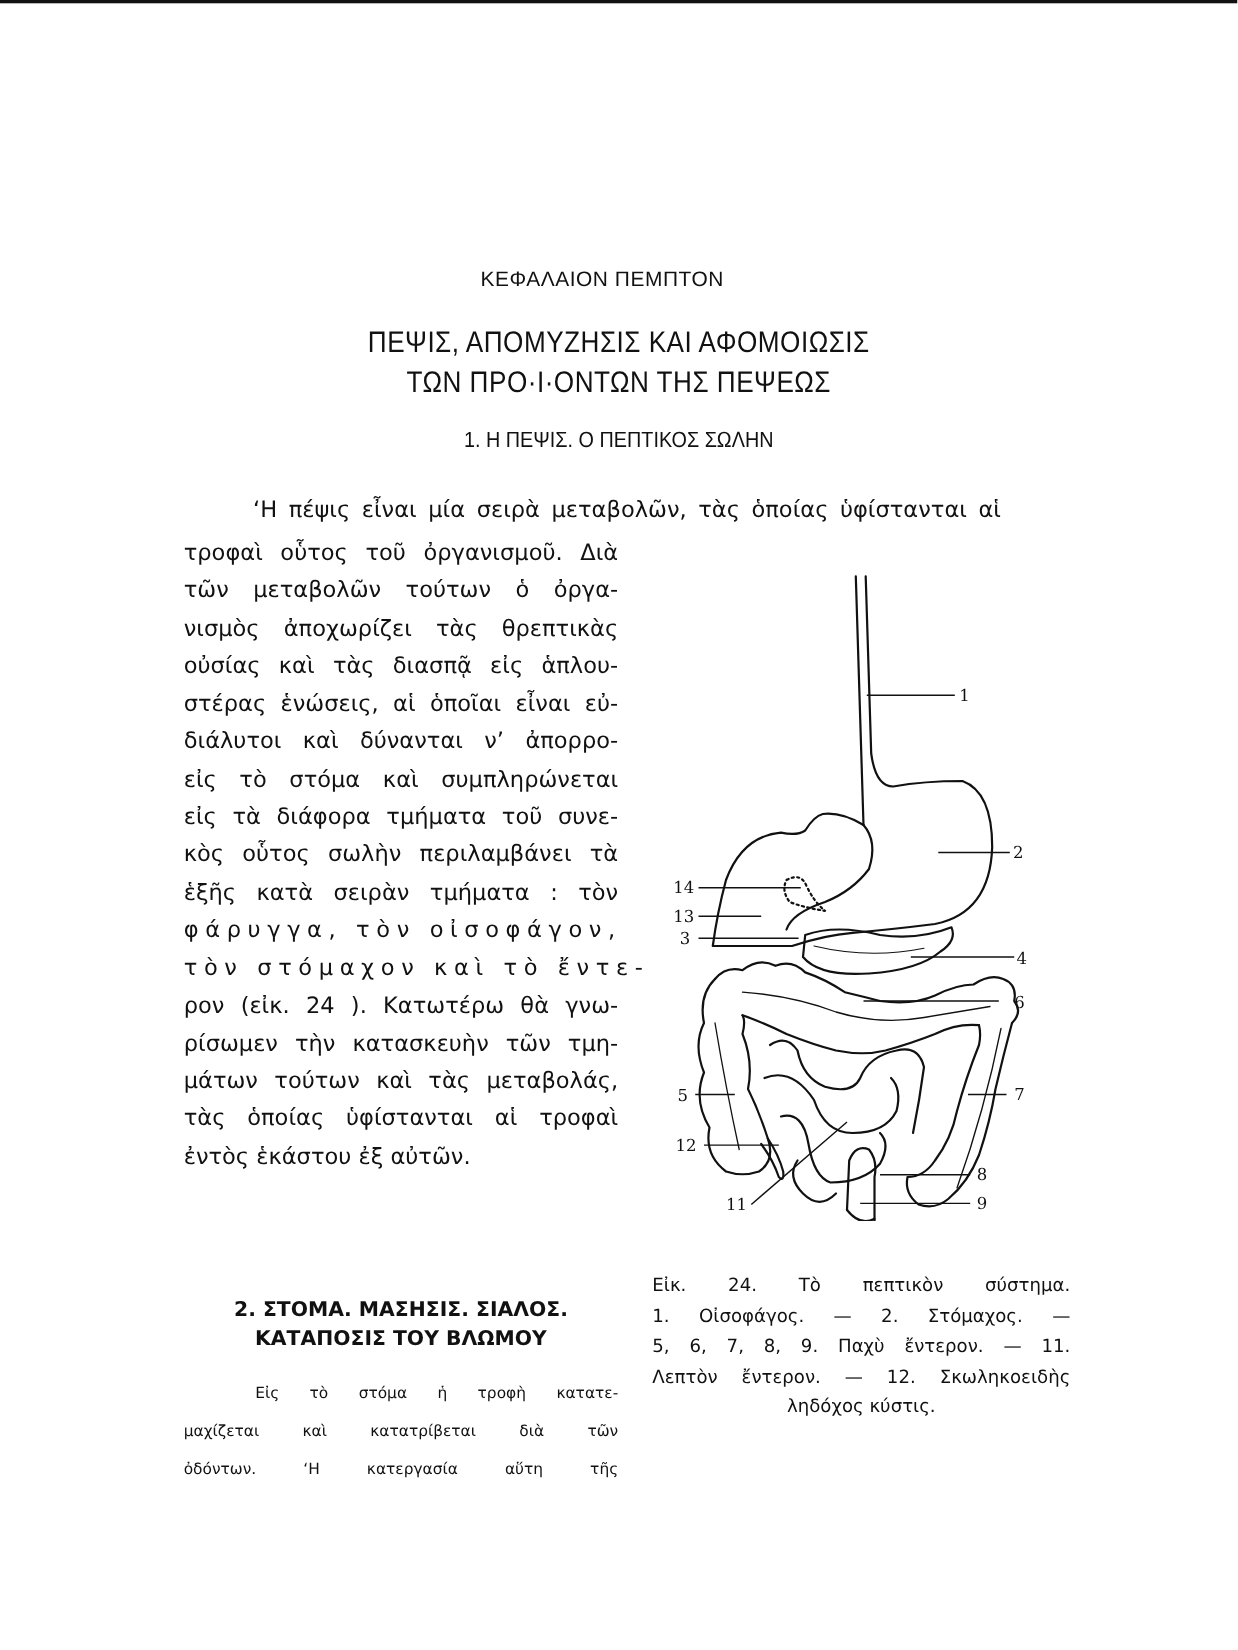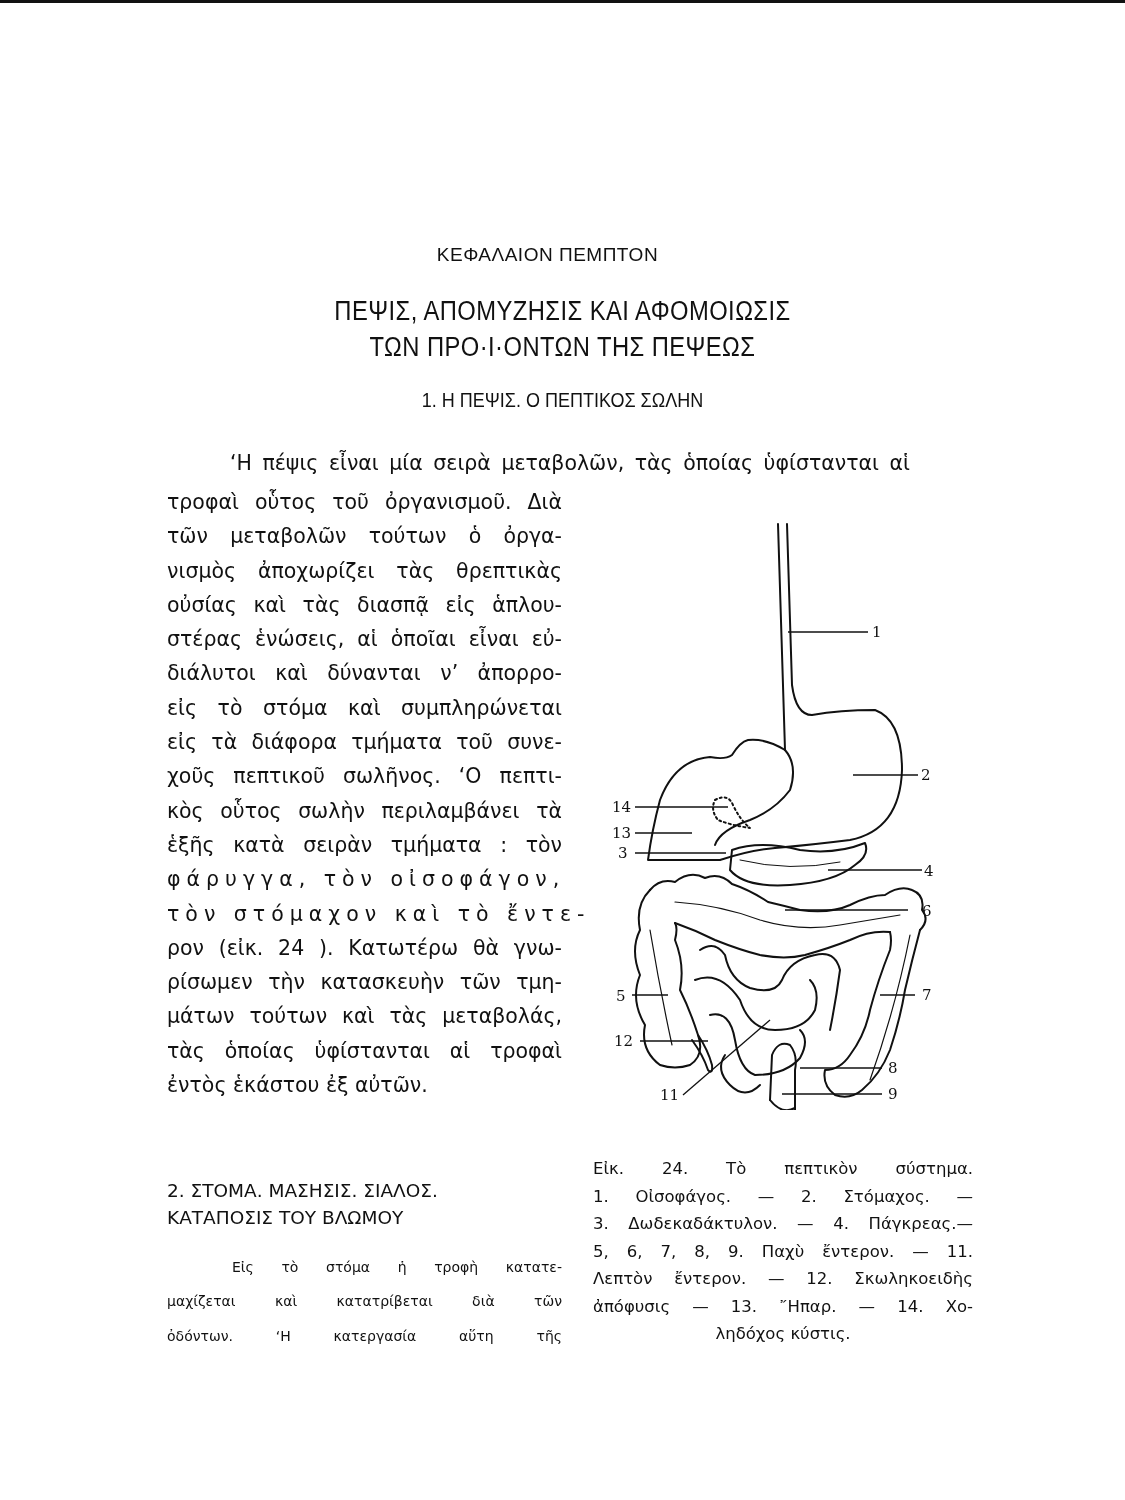--- a/index.html
+++ b/index.html
@@ -10,21 +10,21 @@
   .topbar { position:absolute; left:0; top:0; width:1125px; height:3px; background:#111; }
   .chapter { position:absolute; top:244px; left:0; width:1095px; text-align:center; font-size:19px; letter-spacing:0.5px; font-family:"Liberation Sans Narrow","Liberation Sans", sans-serif; }
   .title { position:absolute; top:293px; left:0; width:1125px; text-align:center; font-size:27px; line-height:36px; letter-spacing:0.5px; font-family:"Liberation Sans", sans-serif; transform:scaleX(0.88); transform-origin:center; }
   .section1 { position:absolute; top:389px; left:0; width:1125px; text-align:center; font-size:20px; font-family:"Liberation Sans", sans-serif; transform:scaleX(0.9); }
   .lead-line { position:absolute; top:451px; left:230px; width:740px; font-size:20.5px; white-space:nowrap; word-spacing:4px; }
   .left-col { position:absolute; left:167px; top:485px; width:395px; font-size:20.5px; line-height:34.3px; text-align:justify; }
   .left-col .ln { display:block; white-space:nowrap; text-align-last:justify; }
   .left-col .ln.last { text-align-last:left; }
   .left-col .ln.indent { padding-left:65px; }
   .spaced { letter-spacing:6px; }
-  .section2 { position:absolute; top:1177px; left:167px; width:395px; text-align:left; font-size:18.5px; line-height:27px; }
+  .section2 { position:absolute; top:1177px; left:167px; width:395px; text-align:center; font-size:18.5px; line-height:27px;font-weight:bold; }
   .left-col2 { position:absolute; left:167px; top:1250px; width:395px; font-size:14px; line-height:34.3px; }
   .left-col2 .ln { display:block; white-space:nowrap; text-align:justify; text-align-last:justify; }
   .left-col2 .ln.indent { padding-left:65px; }
   .caption { position:absolute; left:593px; top:1155px; width:380px; font-size:16.5px; line-height:27.5px; }
   .caption .ln { display:block; white-space:nowrap; text-align:justify; text-align-last:justify; }
   .caption .ln.center { text-align:right; text-align-last:center; }
   svg.fig { position:absolute; left:600px; top:510px; }
   .lbl { font-family:"DejaVu Serif", serif; font-size:15px; fill:#111; }
 </style>
 </head>
@@ -45,21 +45,20 @@
 
 <div class="left-col">
   <span class="ln">τροφαὶ οὗτος τοῦ ὀργανισμοῦ. Διὰ</span>
   <span class="ln">τῶν μεταβολῶν  τούτων ὁ ὀργα-</span>
   <span class="ln">νισμὸς ἀποχωρίζει τὰς  θρεπτικὰς</span>
   <span class="ln">οὐσίας καὶ τὰς διασπᾷ εἰς ἁπλου-</span>
   <span class="ln">στέρας ἑνώσεις, αἱ ὁποῖαι εἶναι εὐ-</span>
   <span class="ln">διάλυτοι καὶ δύνανται ν’ ἀπορρο-</span>
   <span class="ln">εἰς τὸ στόμα καὶ  συμπληρώνεται</span>
   <span class="ln">εἰς τὰ διάφορα τμήματα τοῦ συνε-</span>
-  <span class="ln">χοῦς πεπτικοῦ σωλῆνος. ‘Ο πεπτι-</span>
   <span class="ln">κὸς οὗτος σωλὴν περιλαμβάνει τὰ</span>
   <span class="ln">ἑξῆς κατὰ σειρὰν  τμήματα :  τὸν</span>
   <span class="ln spaced">φάρυγγα, τὸν οἰσοφάγον,</span>
   <span class="ln spaced">τὸν στόμαχον καὶ τὸ ἔντε-</span>
   <span class="ln">ρον (εἰκ. 24 ). Κατωτέρω θὰ γνω-</span>
   <span class="ln">ρίσωμεν τὴν κατασκευὴν τῶν τμη-</span>
   <span class="ln">μάτων τούτων καὶ τὰς μεταβολάς,</span>
   <span class="ln">τὰς ὁποίας ὑφίστανται  αἱ τροφαὶ</span>
   <span class="ln last">ἐντὸς ἑκάστου ἐξ αὐτῶν.</span>
 </div>
@@ -137,18 +136,16 @@
     <text class="lbl" x="14" y="536">12</text>
     <text class="lbl" x="288" y="563">8</text>
     <text class="lbl" x="60" y="590">11</text>
     <text class="lbl" x="288" y="589">9</text>
   </g>
 </svg>
 
 <div class="caption">
   <span class="ln">Εἰκ.  24. Τὸ  πεπτικὸν  σύστημα.</span>
   <span class="ln">1.  Οἰσοφάγος.  —  2.  Στόμαχος.  —</span>
-  <span class="ln">3. Δωδεκαδάκτυλον. — 4. Πάγκρεας.—</span>
   <span class="ln">5, 6, 7, 8, 9.  Παχὺ  ἔντερον.  —  11.</span>
   <span class="ln">Λεπτὸν ἔντερον. —  12.  Σκωληκοειδὴς</span>
-  <span class="ln">ἀπόφυσις  —  13.  ῎Ηπαρ.  —  14.  Χο-</span>
   <span class="ln center">ληδόχος  κύστις.</span>
 </div>
 
 </body></html>

